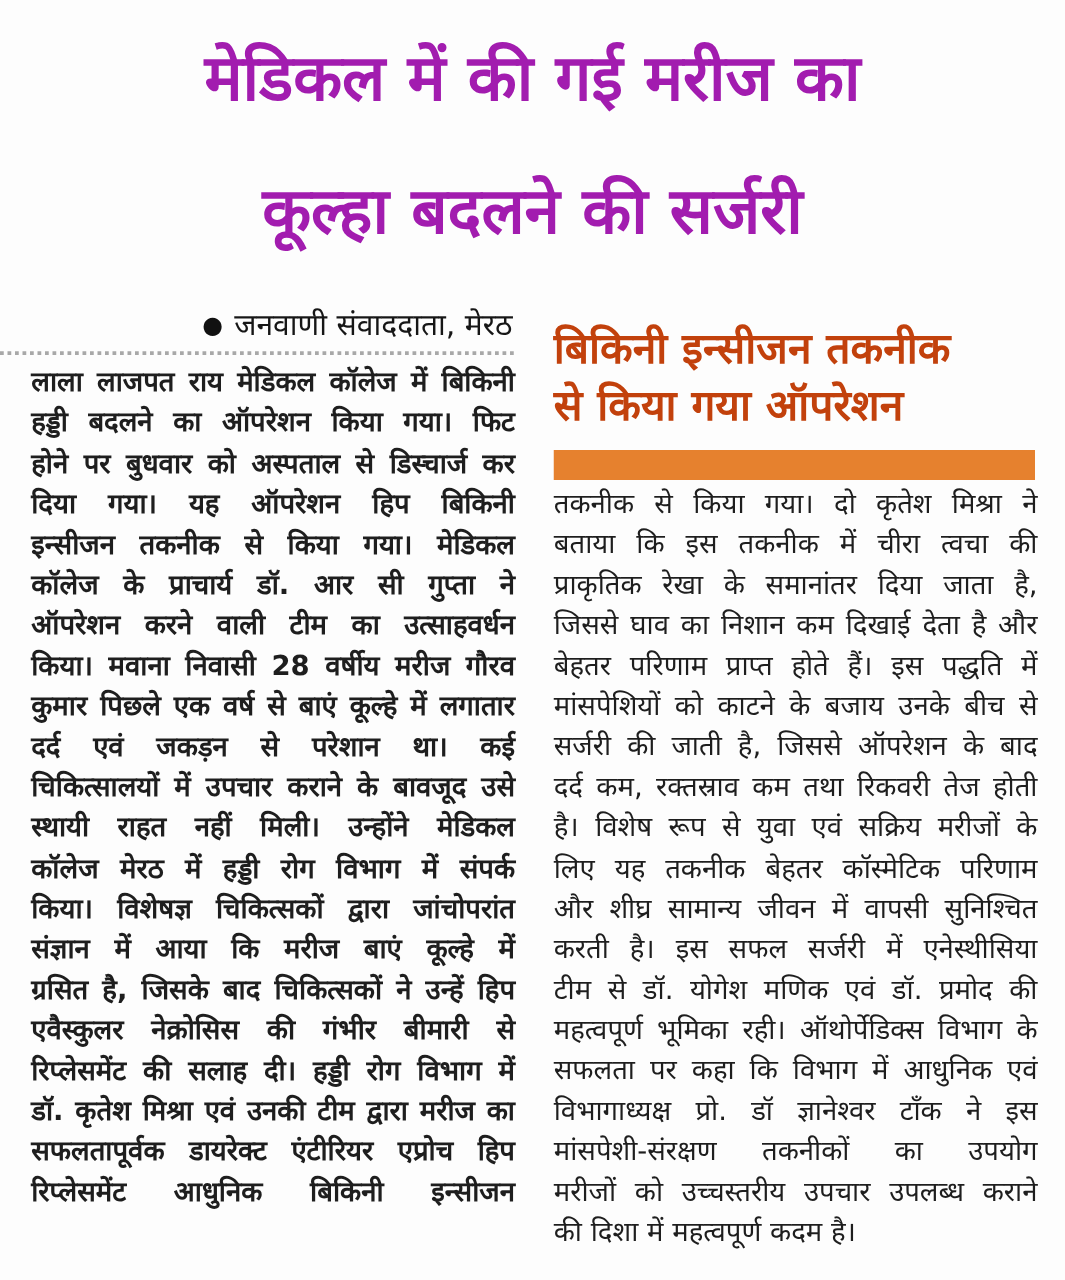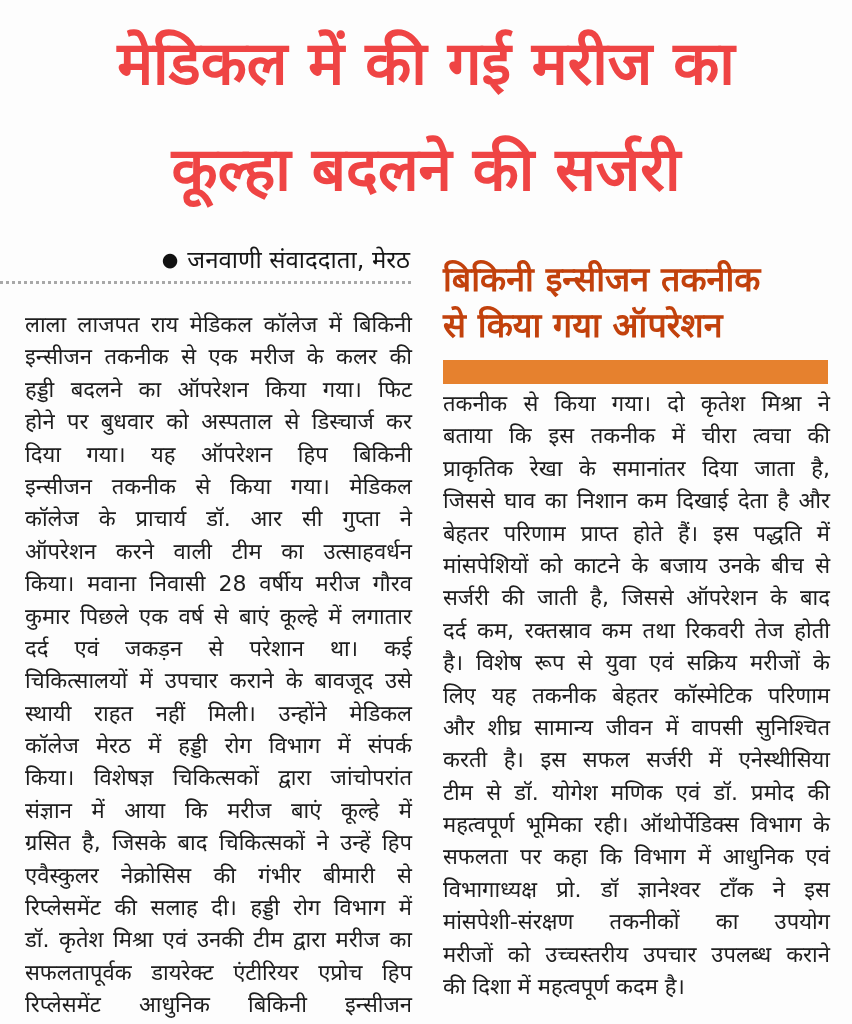--- a/index.html
+++ b/index.html
@@ -9,35 +9,35 @@
     --rule:#a8a8a8;
   }
   html,body{margin:0;padding:0;}
   body{
     width:852px;height:1024px;position:relative;overflow:hidden;
     background:var(--paper);color:var(--ink);
     font-family:"DejaVu Sans",sans-serif;
   }
   .headline{
     position:absolute;top:10px;left:0;width:852px;
-    text-align:center;font-weight:700;color:#ef4444;
-    font-size:60px;line-height:106px;white-space:nowrap;
+    text-align:center;font-weight:700;color:#a21caf;
+    font-size:51px;line-height:106px;white-space:nowrap;
     font-family:"DejaVu Serif",serif;
   }
   .byline{
     position:absolute;top:242px;left:18px;width:392px;
     text-align:right;font-weight:400;font-size:24px;color:#161616;
     white-space:nowrap;
   }
   .byline .bullet{font-size:19px;margin-right:9px;vertical-align:2px;color:#111;}
   .rule{
     position:absolute;top:281px;left:0;width:411px;height:0;
     border-top:3px dotted var(--rule);
   }
-  .col-left{position:absolute;top:309px;left:25px;width:387px;}
+  .col-left{position:absolute;top:291px;left:25px;width:387px;font-weight:bold;}
   .col-right{position:absolute;top:256px;left:443px;width:387px;}
   .subhead{
     font-weight:700;color:#c2410c;
     font-size:34px;line-height:46px;white-space:nowrap;
   }
   .accent-bar{
     width:385px;height:24px;margin-top:12px;
     background:var(--accent);
   }
   .body-lines .line{
@@ -59,21 +59,20 @@
 
 <div class="byline">
   <span class="bullet">●</span><span>जनवाणी संवाददाता, मेरठ</span>
 </div>
 
 <div class="rule"></div>
 
 <div class="col-left">
   <div class="body-lines">
       <div class="line">लाला लाजपत राय मेडिकल कॉलेज में बिकिनी</div>
-      <div class="line">इन्सीजन तकनीक से एक मरीज के कलर की</div>
       <div class="line">हड्डी बदलने का ऑपरेशन किया गया। फिट</div>
       <div class="line">होने पर बुधवार को अस्पताल से डिस्चार्ज कर</div>
       <div class="line">दिया गया। यह ऑपरेशन हिप बिकिनी</div>
       <div class="line">इन्सीजन तकनीक से किया गया। मेडिकल</div>
       <div class="line">कॉलेज के प्राचार्य डॉ. आर सी गुप्ता ने</div>
       <div class="line">ऑपरेशन करने वाली टीम का उत्साहवर्धन</div>
       <div class="line">किया। मवाना निवासी 28 वर्षीय मरीज गौरव</div>
       <div class="line">कुमार पिछले एक वर्ष से बाएं कूल्हे में लगातार</div>
       <div class="line">दर्द एवं जकड़न से परेशान था। कई</div>
       <div class="line">चिकित्सालयों में उपचार कराने के बावजूद उसे</div>

